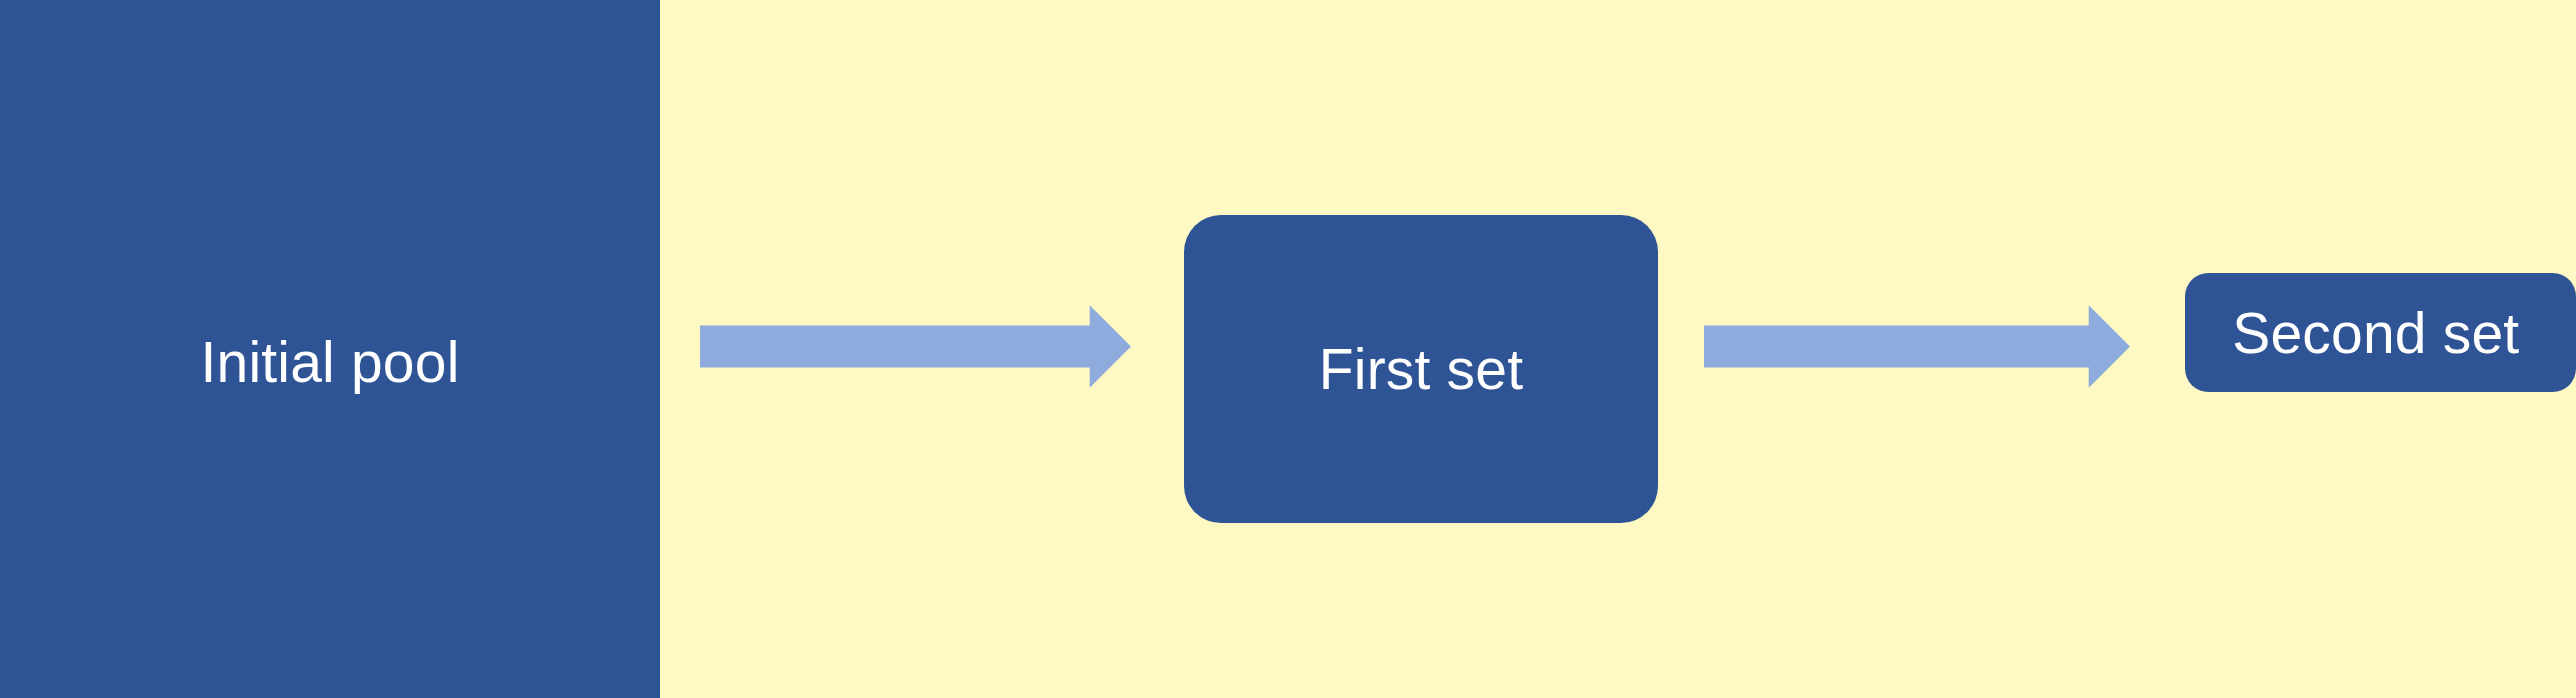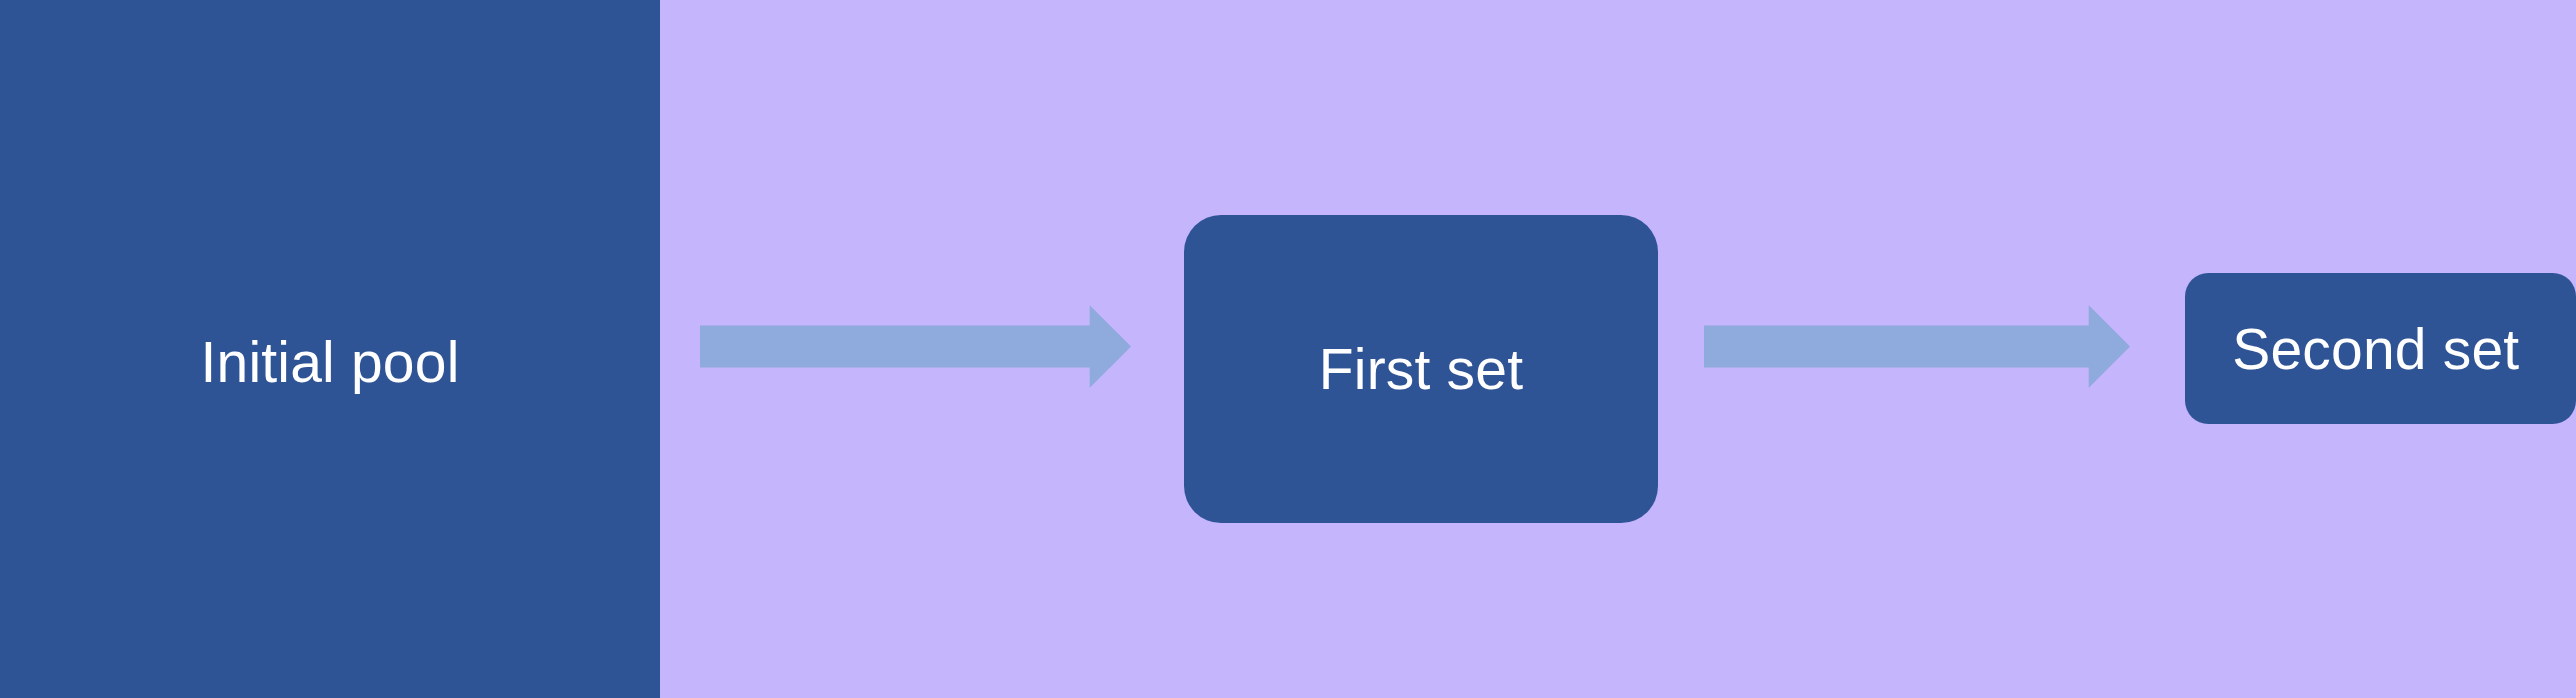--- a/index.html
+++ b/index.html
@@ -8,21 +8,21 @@
     padding: 0;
     background: #000000;
   }
   body {
     font-family: "Liberation Sans", sans-serif;
   }
   #canvas {
     position: relative;
     width: 2576px;
     height: 699px;
-    background: #c4b5fd;
+    background: #fef9c3;
     overflow: hidden;
   }
   .node {
     position: absolute;
     background: #2F5496;
     display: flex;
     align-items: center;
     justify-content: center;
     box-sizing: border-box;
   }
@@ -56,21 +56,21 @@
     border-radius: 37px;
   }
   #node-first-set .node-label {
     font-size: 57px;
   }
   
   #node-second-set {
     left: 2185px;
     top: 273px;
     width: 391px;
-    height: 151px;
+    height: 119px;
     border-radius: 23.4px;
   }
   #node-second-set .node-label {
     font-size: 57px;
     position: relative;
     left: -4.7px;
   }
   
   .arrow {
     position: absolute;

